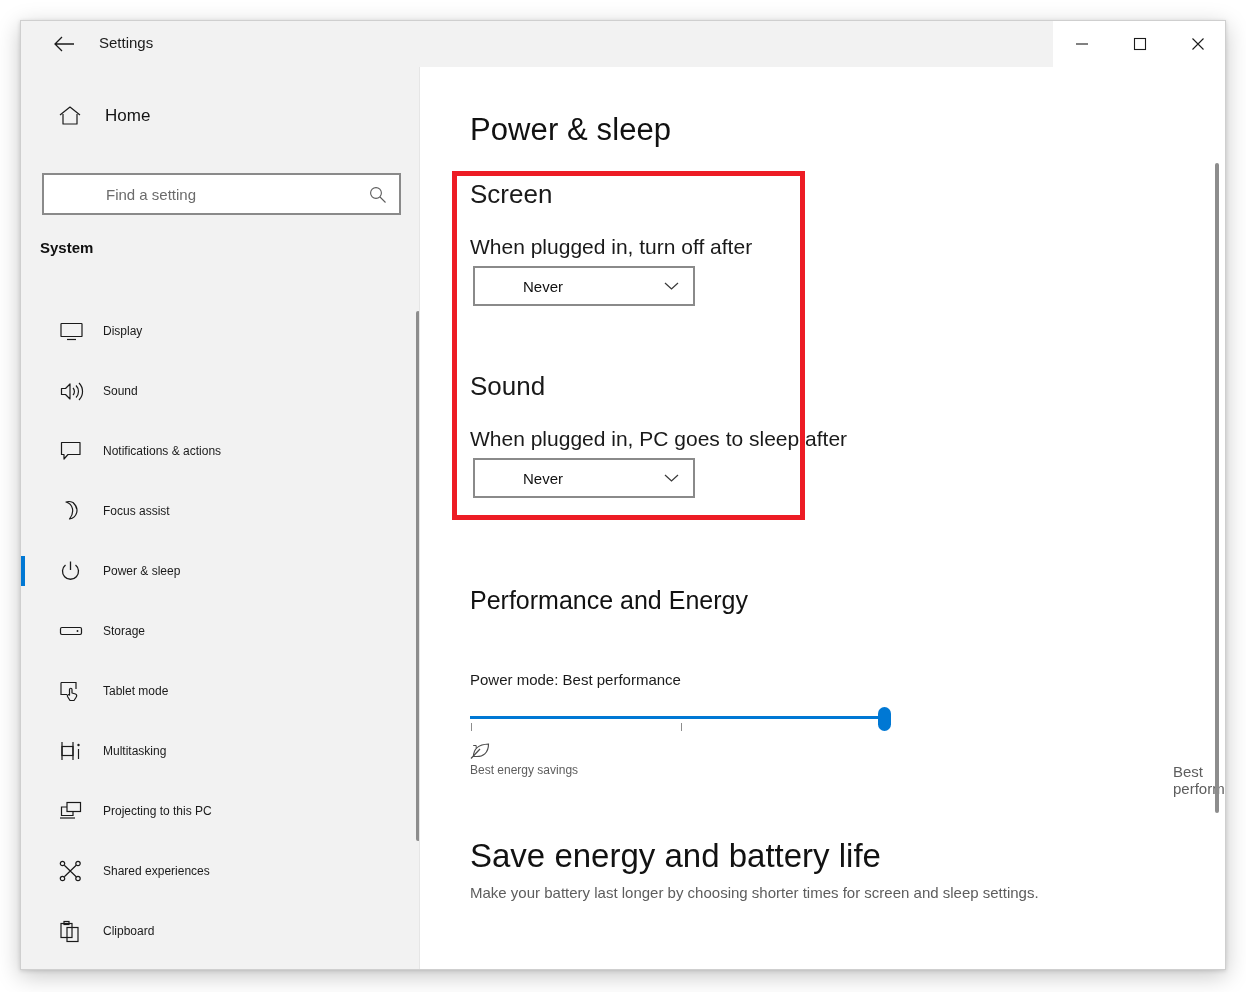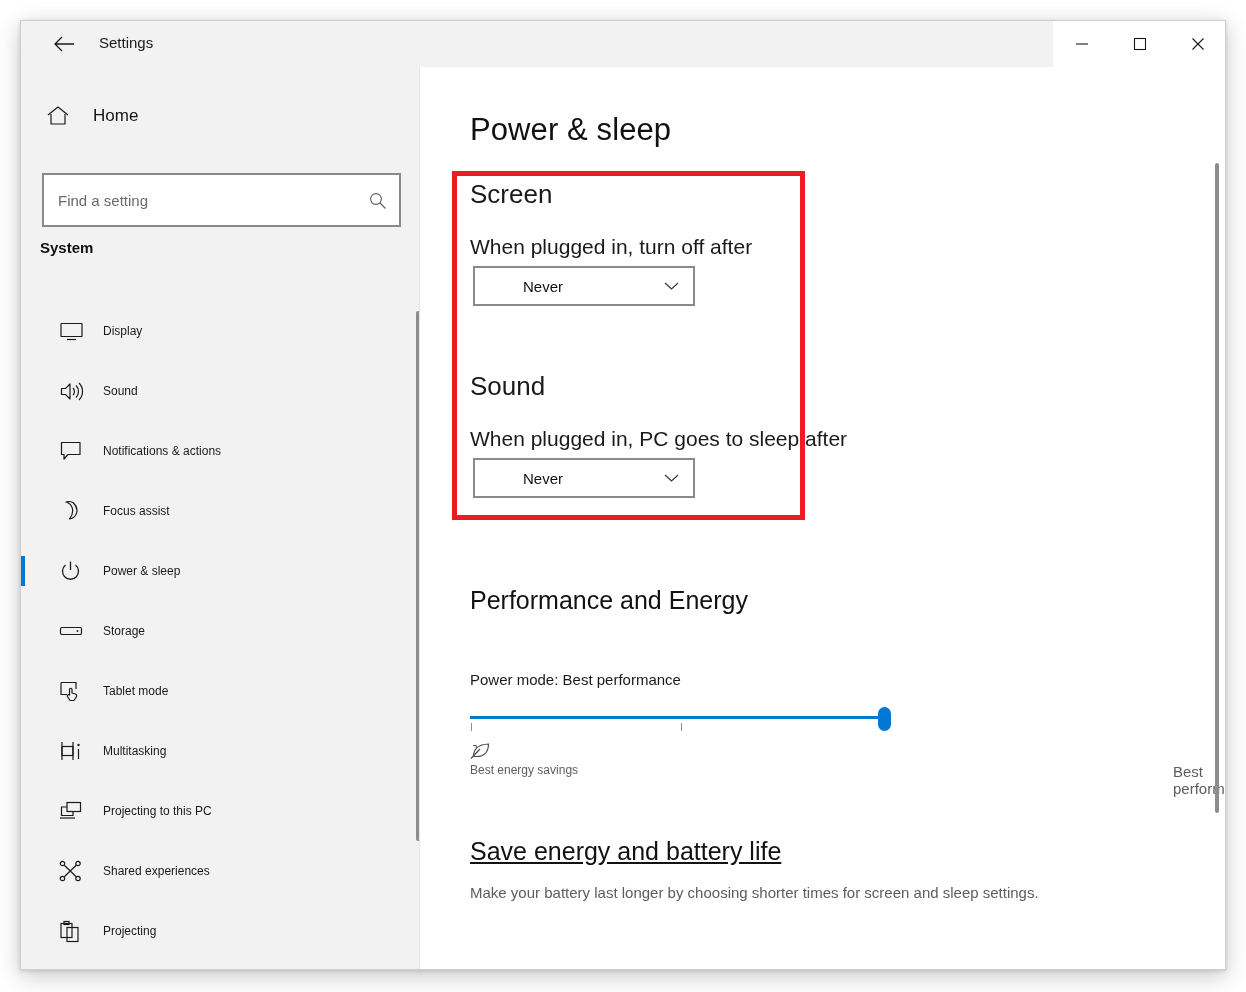--- a/index.html
+++ b/index.html
@@ -71,34 +71,34 @@
   .sidebar {
     position: absolute;
     left: 0; top: 46px;
     width: 398px;
     height: 904px;
     background: #f2f2f2;
     overflow: hidden;
   }
   .home-row {
     position: absolute;
-    left: 0; top: 27px;
+    left: 12px; top: 27px;
     width: 398px; height: 44px;
     display: flex; align-items: center;
   }
   .home-icon { margin-left: 22px; width: 30px; display:flex; justify-content:center;}
   .home-label { margin-left: 20px; font-size: 17px; color: #141414; }
 
   .search-box {
     position: absolute;
     left: 21px; top: 106px;
-    width: 359px; height: 54px;
+    width: 359px; height: 42px;
     background: #ffffff;
     border: 2px solid #8a8a8a;
-    display: flex; align-items: center;
+    display: flex; align-items: center; padding-left: 48px;
   }
   .search-placeholder {
     margin-left: 14px;
     font-size: 15px;
     color: #6b6b6b;
     flex: 1;
   }
   .search-icon { margin-right: 12px; display:flex; }
 
   .group-title {
@@ -252,24 +252,23 @@
     font-size: 12px; color: #5d5d5d;
   }
   .slider-cap-right {
     position: absolute; left: 753px; top: 696px;
     font-size: 15px; color: #5d5d5d;
   }
 
   .save-head {
     position: absolute;
     left: 50px; top: 770px;
-    font-size: 25px;
+    font-size: 33px;
     font-weight: 300;
     color: #121212;
-    text-decoration: underline;
   }
   .save-desc {
     position: absolute;
     left: 50px; top: 817px;
     font-size: 15px;
     color: #5d5d5d;
   }
 
   .main-scrollbar {
     position: absolute;
@@ -455,21 +454,21 @@
 
         <div class="navitem">
           <span class="accent"></span>
           <span class="nav-icon">
             <svg width="22" height="23" viewBox="0 0 22 23">
               <rect x="2" y="3.5" width="11" height="14" fill="none" stroke="#1a1a1a" stroke-width="1.2"></rect>
               <rect x="5" y="1.5" width="5" height="3" fill="none" stroke="#1a1a1a" stroke-width="1.2"></rect>
               <rect x="8" y="7.5" width="11" height="14" fill="none" stroke="#1a1a1a" stroke-width="1.2"></rect>
             </svg>
           </span>
-          <span class="nav-label">Projecting</span>
+          <span class="nav-label">Clipboard</span>
         </div>
 
         <div class="navitem">
           
           
           
         </div>
 
       </div>
 

